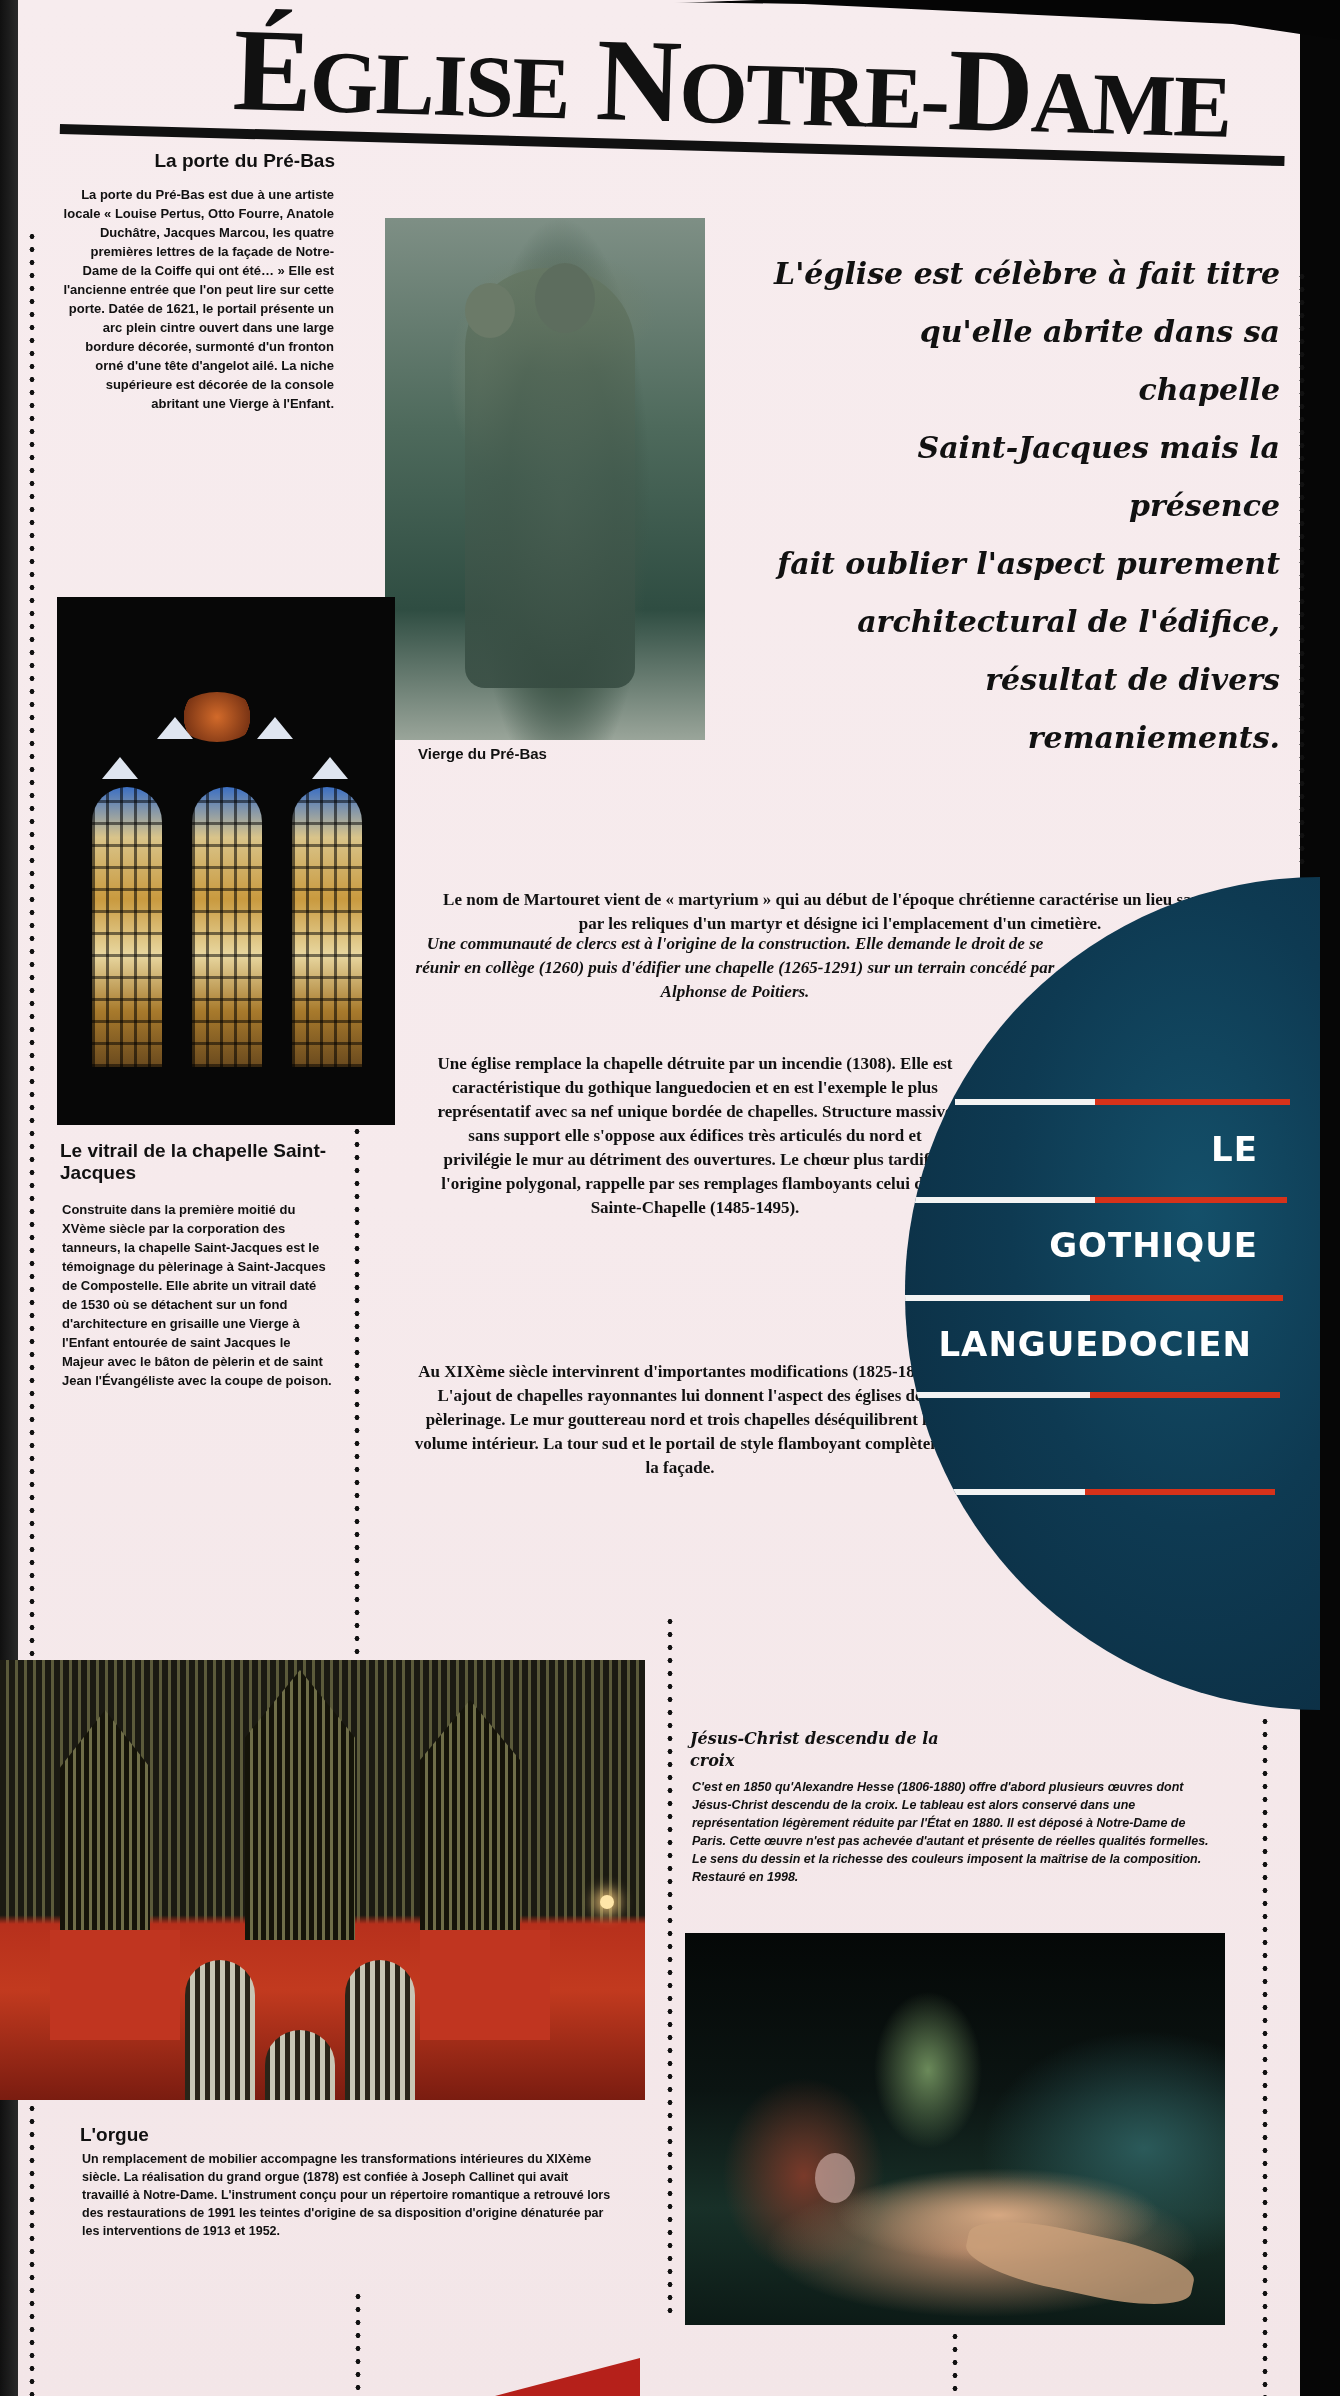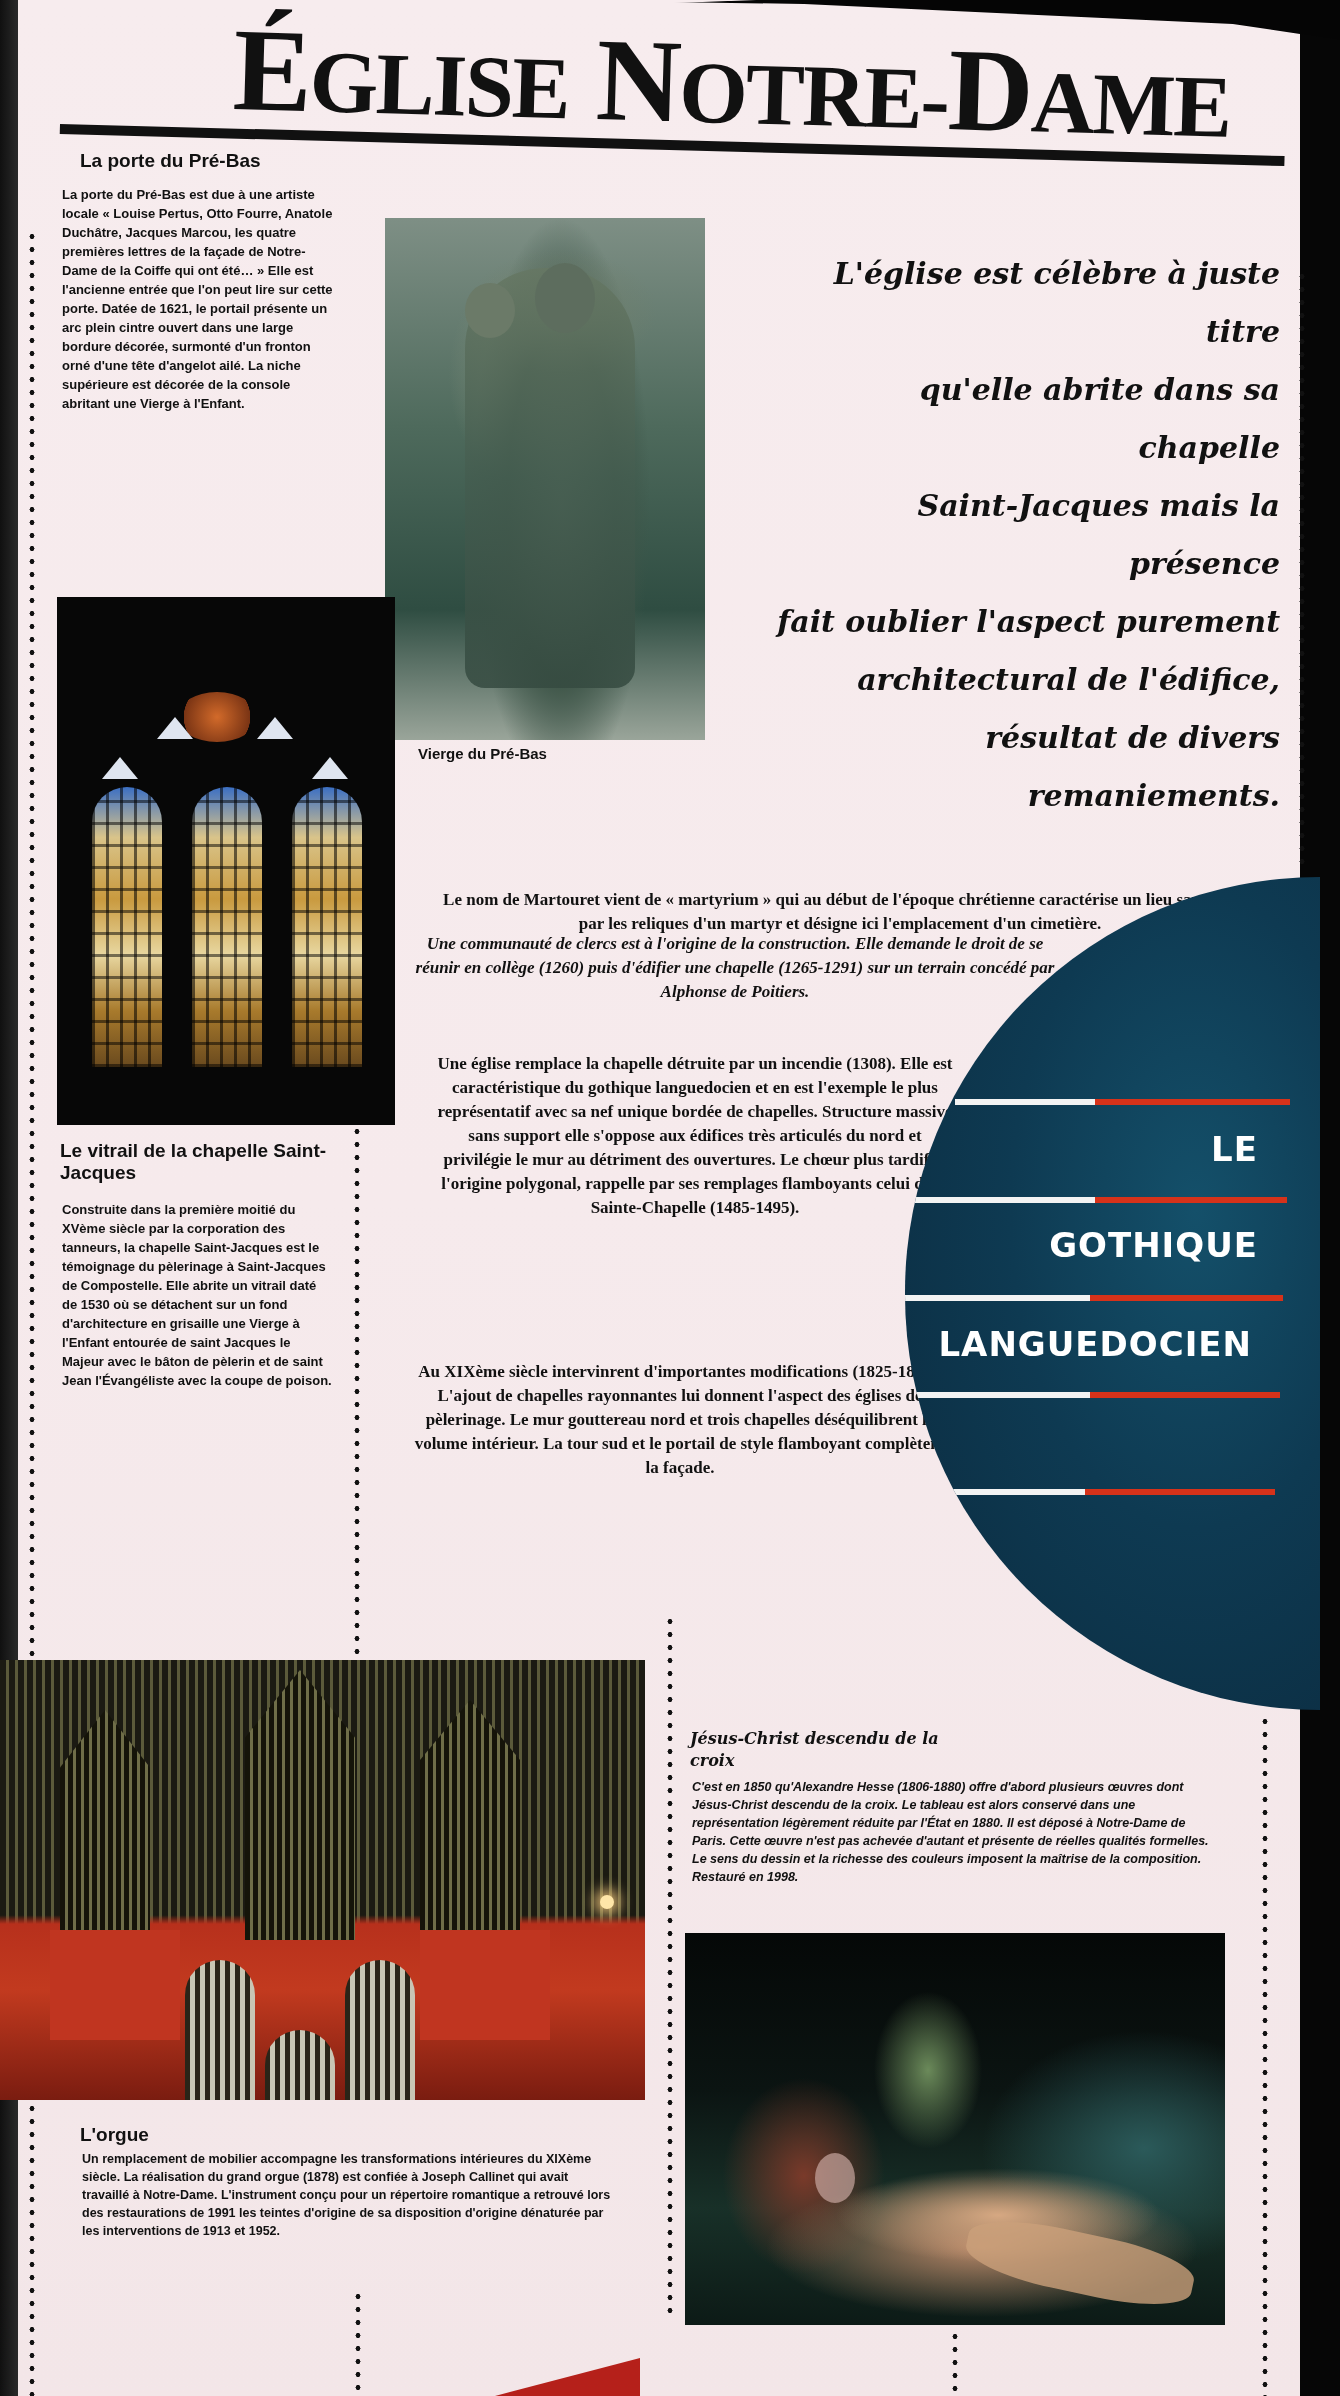--- a/index.html
+++ b/index.html
@@ -5,21 +5,21 @@
   html,body{margin:0;padding:0;}
   body{width:1340px;height:2396px;position:relative;overflow:hidden;background:#0a0a0a;font-family:"Liberation Sans",sans-serif;}
   .panel{position:absolute;left:18px;top:0;width:1282px;height:2396px;background:linear-gradient(180deg,#f7ecee 0%,#f6eaec 50%,#f3e6e8 100%);}
   .topband{position:absolute;left:0;top:0;width:1340px;height:40px;background:linear-gradient(178deg,rgba(0,0,0,0) 0%,rgba(0,0,0,0) 30%,#050505 31%);clip-path:polygon(40% 0,100% 0,100% 100%,92% 60%,60% 10%);}
   .title{position:absolute;left:235px;top:10px;font-family:"Liberation Serif",serif;font-weight:bold;color:#111;font-size:118px;line-height:120px;letter-spacing:-2px;transform:rotate(1.6deg);transform-origin:left top;white-space:nowrap;}
   .title .sc{font-size:88px;}
   .title-rule{position:absolute;left:60px;top:124px;width:1225px;height:10px;background:#111;transform:rotate(1.5deg);transform-origin:left top;}
   .dots-v{position:absolute;width:6px;background-image:radial-gradient(circle,#111 2.4px,transparent 2.6px);background-size:6px 13px;background-repeat:repeat-y;}
   .sm-head{position:absolute;font-weight:bold;color:#111;font-size:19px;line-height:22px;}
   .sm-body{position:absolute;color:#111;font-size:13px;line-height:19px;font-weight:bold;}
-  .right{text-align:left;}
+  .right{text-align:right;}
   .quote{position:absolute;left:770px;top:245px;width:510px;text-align:right;font-family:"DejaVu Serif",serif;font-style:italic;font-weight:bold;color:#111;font-size:30px;line-height:58px;}
   .mid{position:absolute;color:#111;font-size:17px;line-height:24px;font-weight:bold;text-align:center;font-family:"Liberation Serif",serif;}
   .photo{position:absolute;overflow:hidden;}
   .statue{left:385px;top:218px;width:320px;height:522px;background:
      radial-gradient(ellipse 30% 12% at 55% 18%,#6f7f6c 0%,rgba(0,0,0,0) 100%),
      radial-gradient(ellipse 28% 55% at 55% 55%,#5d6e60 0%,#3e5548 60%,rgba(0,0,0,0) 100%),
      radial-gradient(ellipse 20% 20% at 40% 30%,#7b8b78 0%,rgba(0,0,0,0) 100%),
      linear-gradient(180deg,#7e8f85 0%,#4e6a5c 40%,#2f4d42 75%,#9aa59a 100%);}
   .glass{left:57px;top:597px;width:338px;height:528px;background:#070707;}
   .glass .lancet{position:absolute;top:190px;width:70px;height:280px;border-radius:35px 35px 0 0;background:
@@ -78,21 +78,21 @@
 <div class="sm-body right" style="left:62px;top:185px;width:272px;height:400px;overflow:hidden;">La porte du Pré-Bas est due à une artiste locale « Louise Pertus, Otto Fourre, Anatole Duchâtre, Jacques Marcou, les quatre premières lettres de la façade de Notre-Dame de la Coiffe qui ont été… » Elle est l'ancienne entrée que l'on peut lire sur cette porte. Datée de 1621, le portail présente un arc plein cintre ouvert dans une large bordure décorée, surmonté d'un fronton orné d'une tête d'angelot ailé. La niche supérieure est décorée de la console abritant une Vierge à l'Enfant.</div>
 
 <div class="photo statue">
   <div style="position:absolute;left:80px;top:50px;width:170px;height:420px;border-radius:80px 80px 20px 20px;background:linear-gradient(180deg,#667763,#445d50 50%,#354a40);opacity:.85;"></div>
   <div style="position:absolute;left:150px;top:45px;width:60px;height:70px;border-radius:50%;background:#5d6d5e;"></div>
   <div style="position:absolute;left:80px;top:65px;width:50px;height:55px;border-radius:50%;background:#6b7a68;"></div>
 </div>
 <div class="cap" style="left:418px;top:745px;">Vierge du Pré-Bas</div>
 
 <div class="quote">
-  <div>L'église est célèbre à juste titre</div>
+  <div>L'église est célèbre à fait titre</div>
   <div>qu'elle abrite dans sa chapelle</div>
   <div>Saint-Jacques mais la présence</div>
   <div>fait oublier l'aspect purement</div>
   <div>architectural de l'édifice,</div>
   <div>résultat de divers remaniements.</div>
 </div>
 
 <div class="photo glass">
   <div class="rose"></div>
   <div class="tri" style="left:100px;top:120px;"></div>

